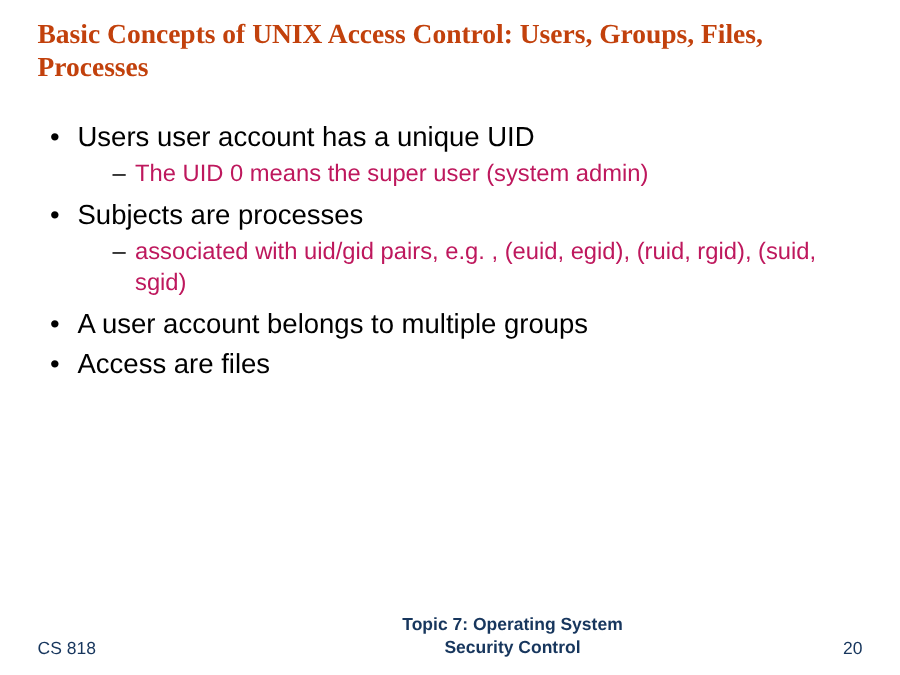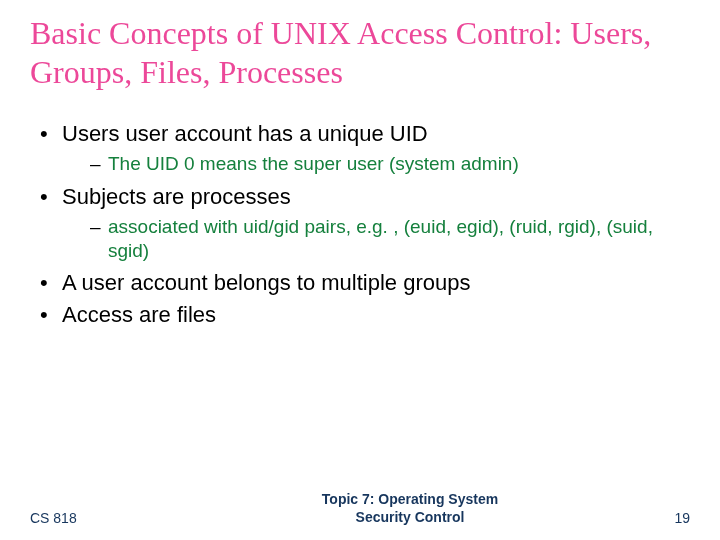--- a/index.html
+++ b/index.html
@@ -15,25 +15,25 @@
   }
   .slide {
     box-sizing: border-box;
     width: 720px;
     height: 540px;
     padding: 14px 30px 0 30px;
     position: relative;
   }
   .title {
     font-family: "Times New Roman", Times, serif;
-    color: #ec4899;
-    font-size: 32px;
+    color: #c2410c;
+    font-size: 22px;
     line-height: 1.22;
     margin: 0 0 28px 0;
-    font-weight: normal;
+    font-weight: bold;
   }
   ul.level1 {
     list-style: none;
     margin: 0;
     padding: 0 0 0 8px;
   }
   ul.level1 > li {
     position: relative;
     padding-left: 24px;
     font-size: 22px;
@@ -52,21 +52,21 @@
   ul.level2 {
     list-style: none;
     margin: 4px 0 6px 0;
     padding: 0 0 0 28px;
   }
   ul.level2 > li {
     position: relative;
     padding-left: 18px;
     font-size: 19px;
     line-height: 1.28;
-    color: #15803d;
+    color: #be185d;
     margin-bottom: 4px;
   }
   ul.level2 > li::before {
     content: "–";
     position: absolute;
     left: 0;
     top: 0;
     font-size: 19px;
     color: #000;
   }
@@ -130,16 +130,16 @@
       <span>Access are files</span>
     </li>
   </ul>
 
   <div class="footer">
     <div class="left">CS 818</div>
     <div class="center">
       <span>Topic 7: Operating System</span><br>
       <span>Security Control</span>
     </div>
-    <div class="right">19</div>
+    <div class="right">20</div>
   </div>
 
 </div>
 
 </body></html>

